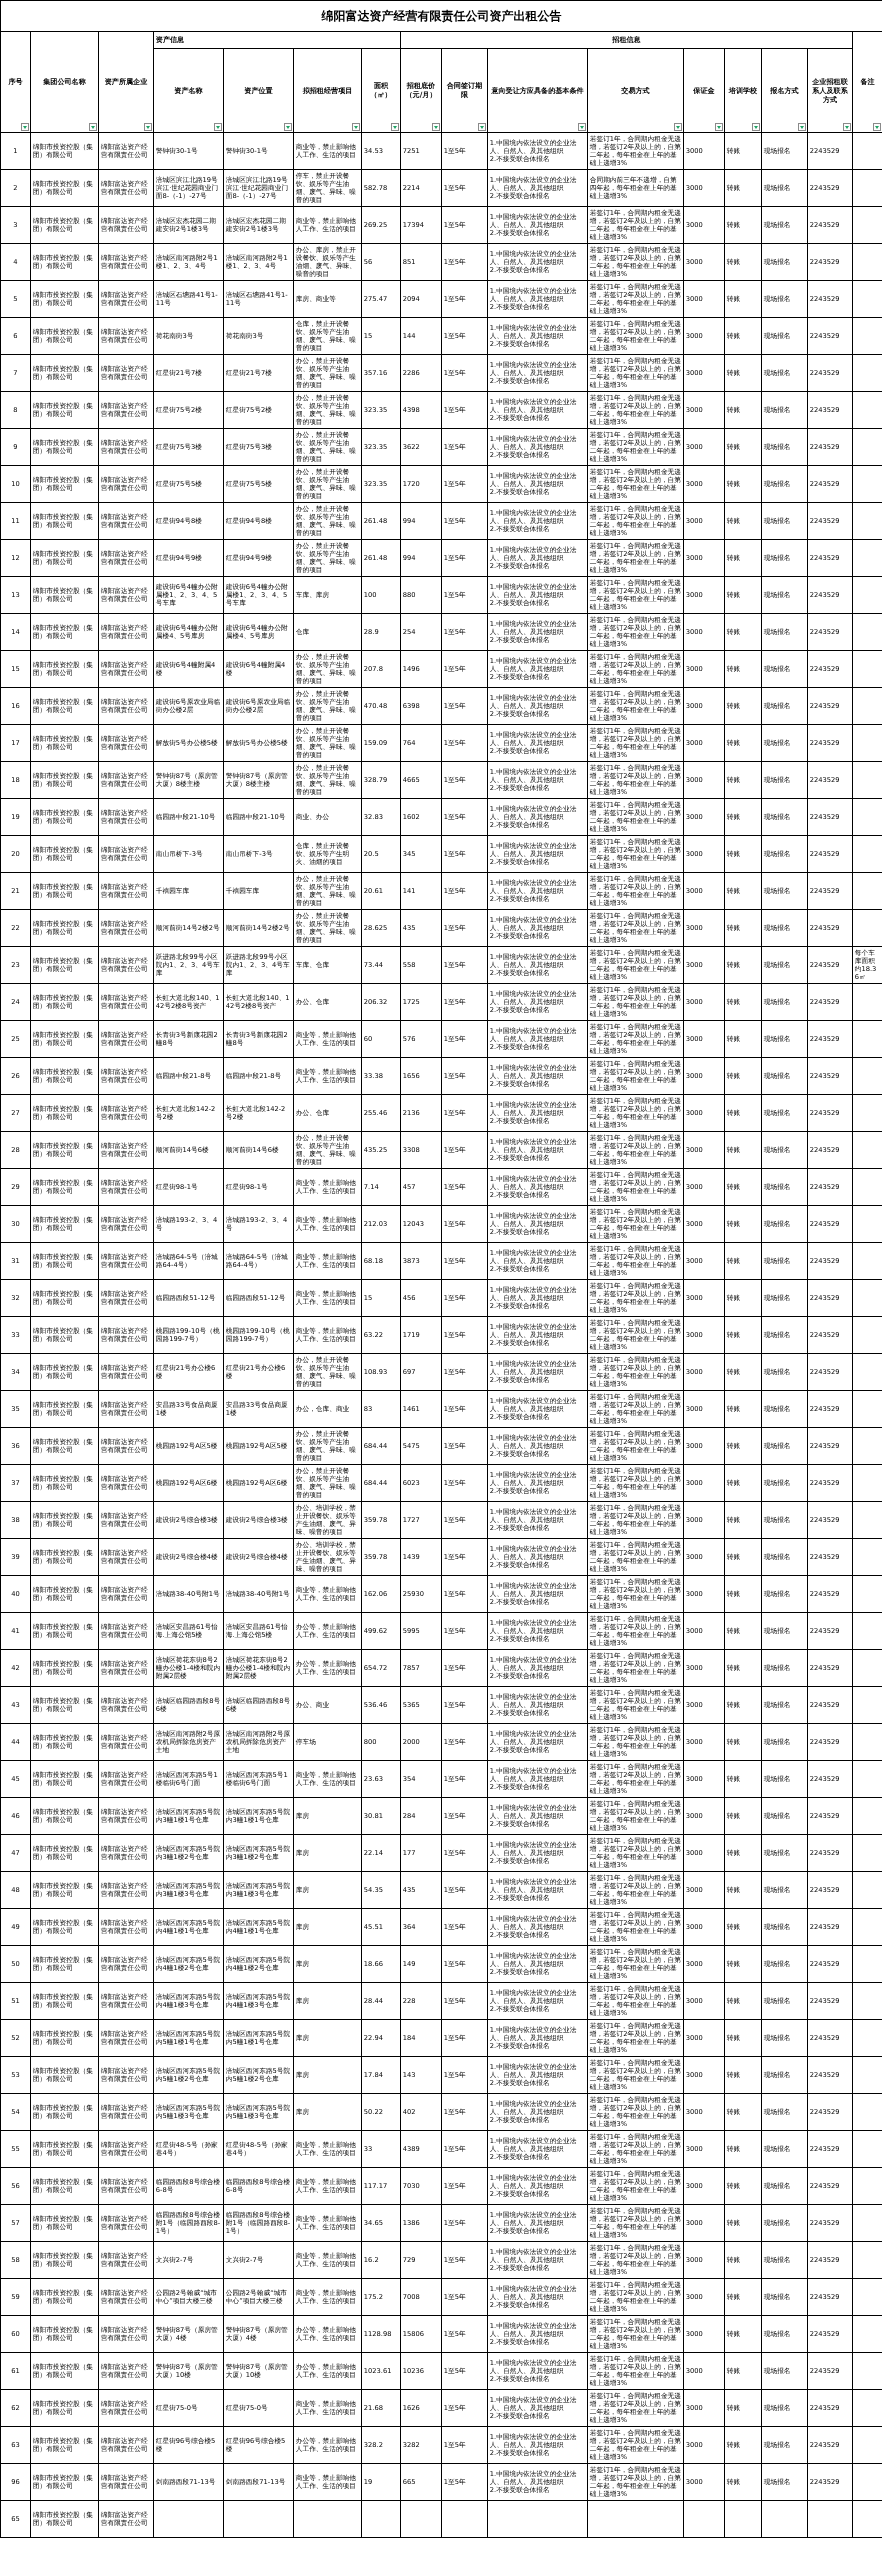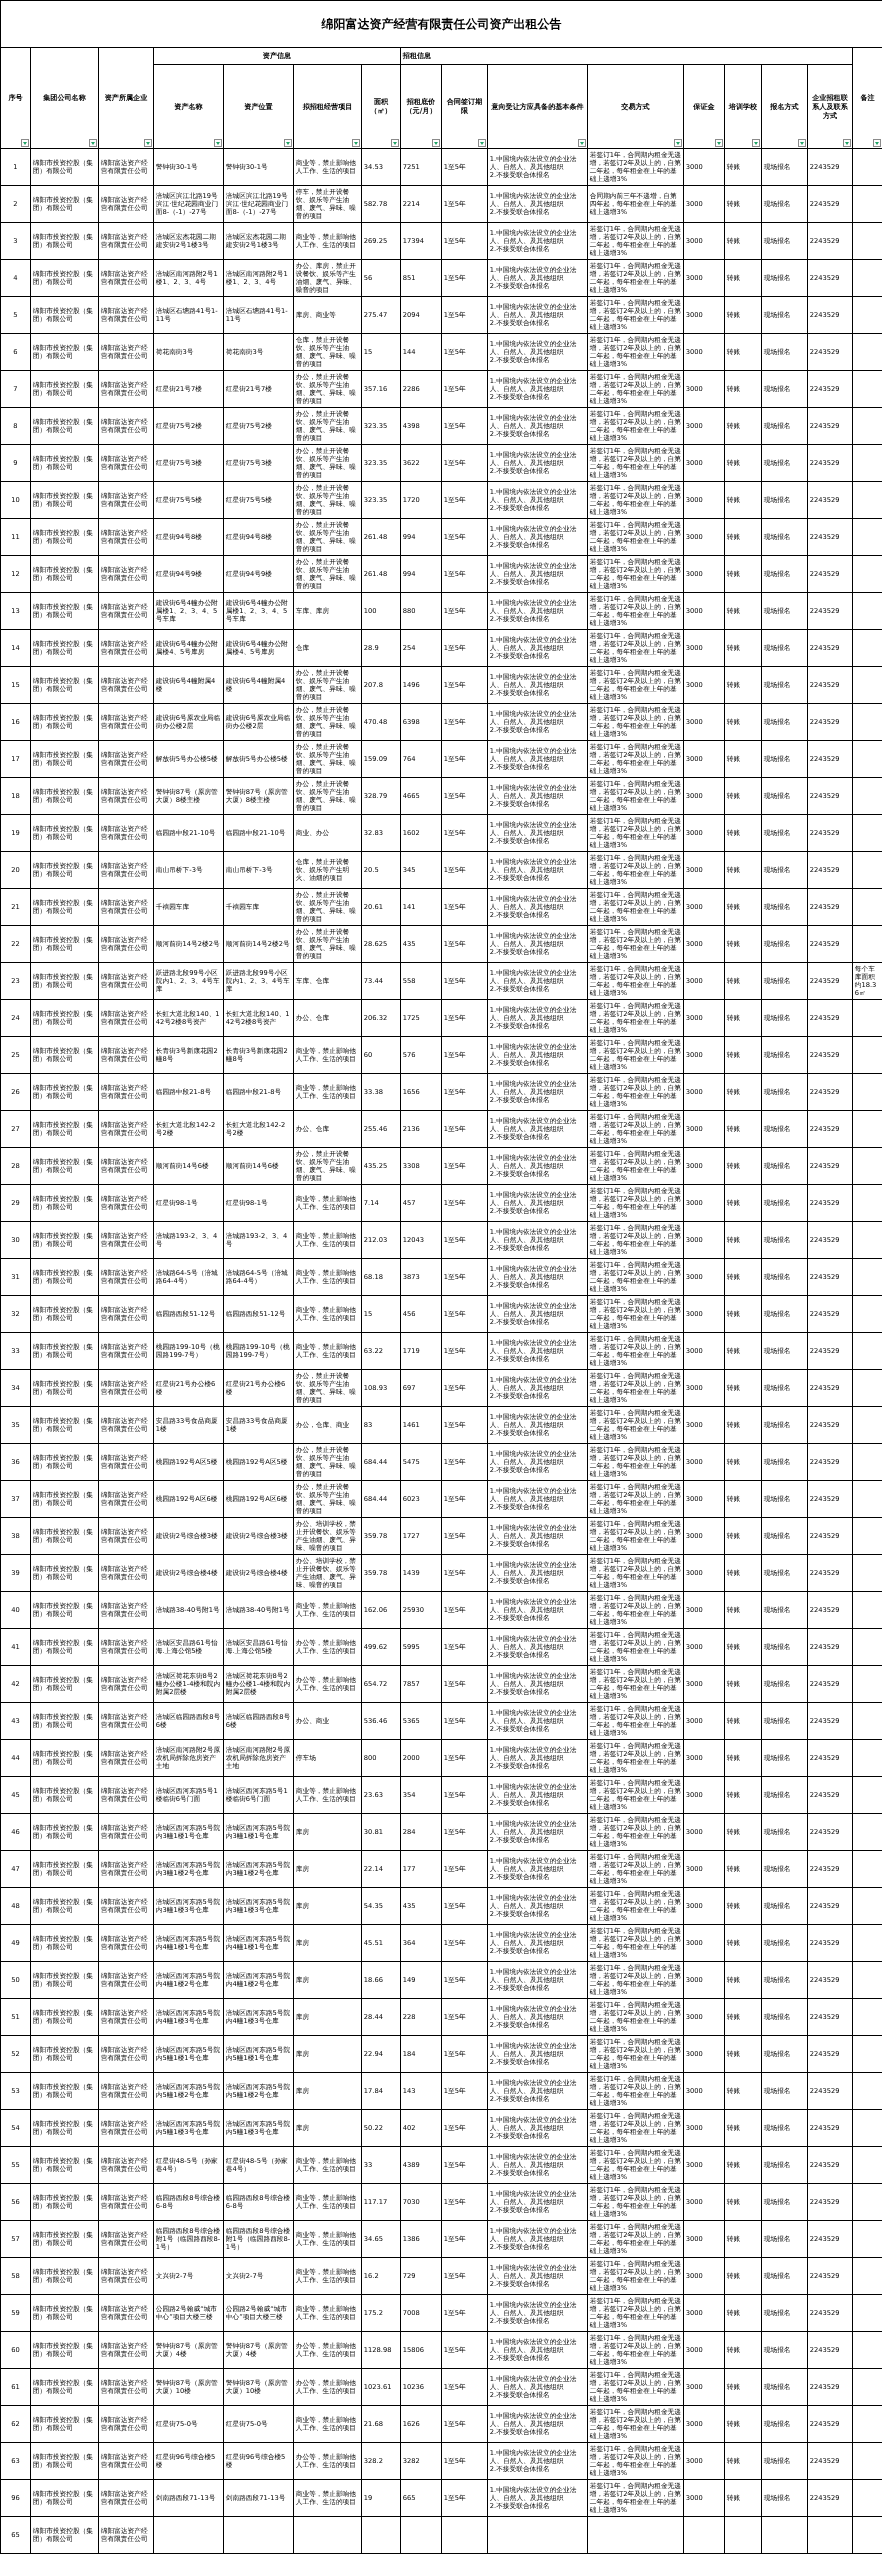--- a/index.html
+++ b/index.html
@@ -3,25 +3,25 @@
 <meta charset="utf-8">
 <style>
   html,body{margin:0;padding:0;background:#fff;}
   body{font-family:"DejaVu Sans",sans-serif;color:#000;}
   .sheet{width:883px;height:2576px;overflow:hidden;background:#fff;position:relative;}
   table{border-collapse:collapse;table-layout:fixed;width:883px;}
   td,th{border:0.9px solid #000;font-size:6.7px;line-height:8px;padding:0.9px 1.8px;
         vertical-align:middle;word-break:break-all;white-space:pre-wrap;overflow:hidden;
         font-weight:normal;text-align:left;background:#fff;}
   .title-row td{border:0.9px solid #000;height:22px;font-size:12px;line-height:22px;
-        font-weight:bold;text-align:center;white-space:nowrap;padding:12px;}
+        font-weight:bold;text-align:center;white-space:nowrap;padding:4px;}
   thead th{font-weight:bold;position:relative;}
   tr.grp th{height:14.3px;font-size:7.1px;}
-  tr.grp th.gleft{text-align:center;}
-  tr.grp th.gcenter{text-align:left;}
+  tr.grp th.gleft{text-align:left;}
+  tr.grp th.gcenter{text-align:center;}
   tr.sub th{height:81px;text-align:center;font-size:7.1px;line-height:9px;}
   th.span2{text-align:center;font-size:7.1px;line-height:9px;}
   .flt{position:absolute;right:0.9px;bottom:0.9px;width:8px;height:8px;
        border:0.9px solid #8a8a8a;background:#fdfdfd;box-sizing:border-box;cursor:pointer;}
   .flt::after{content:"";position:absolute;left:0.9px;top:2.2px;width:0;height:0;
        border-left:2.7px solid transparent;border-right:2.7px solid transparent;
        border-top:3.6px solid #21a366;}
   tbody tr{height:37px;}
   td.c-seq{text-align:center;}
 </style>

